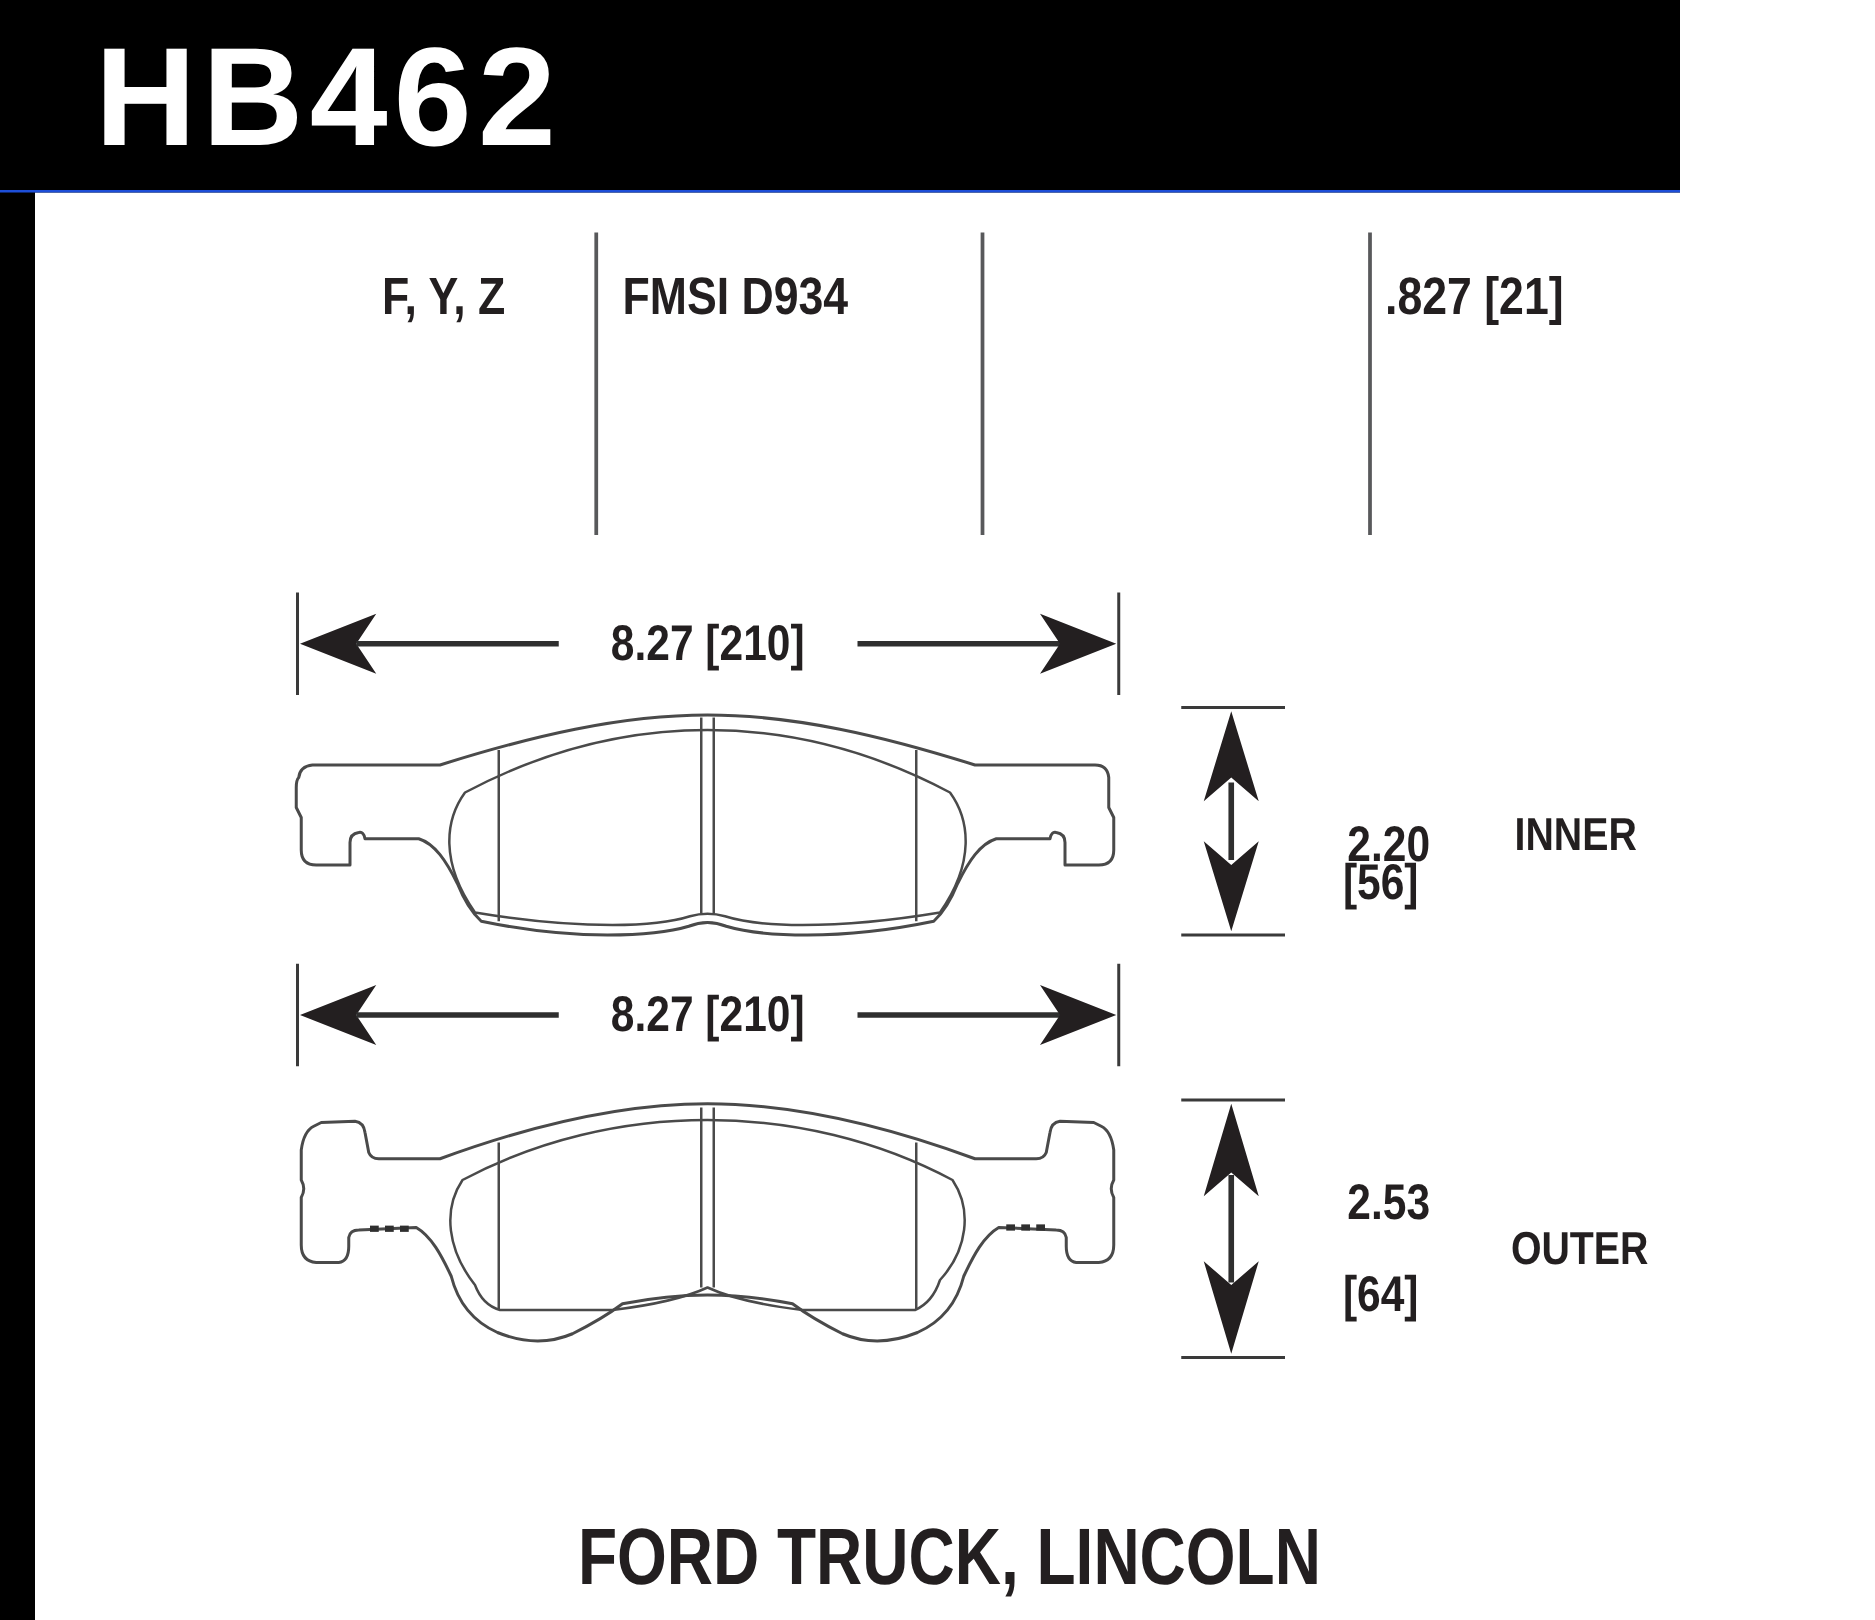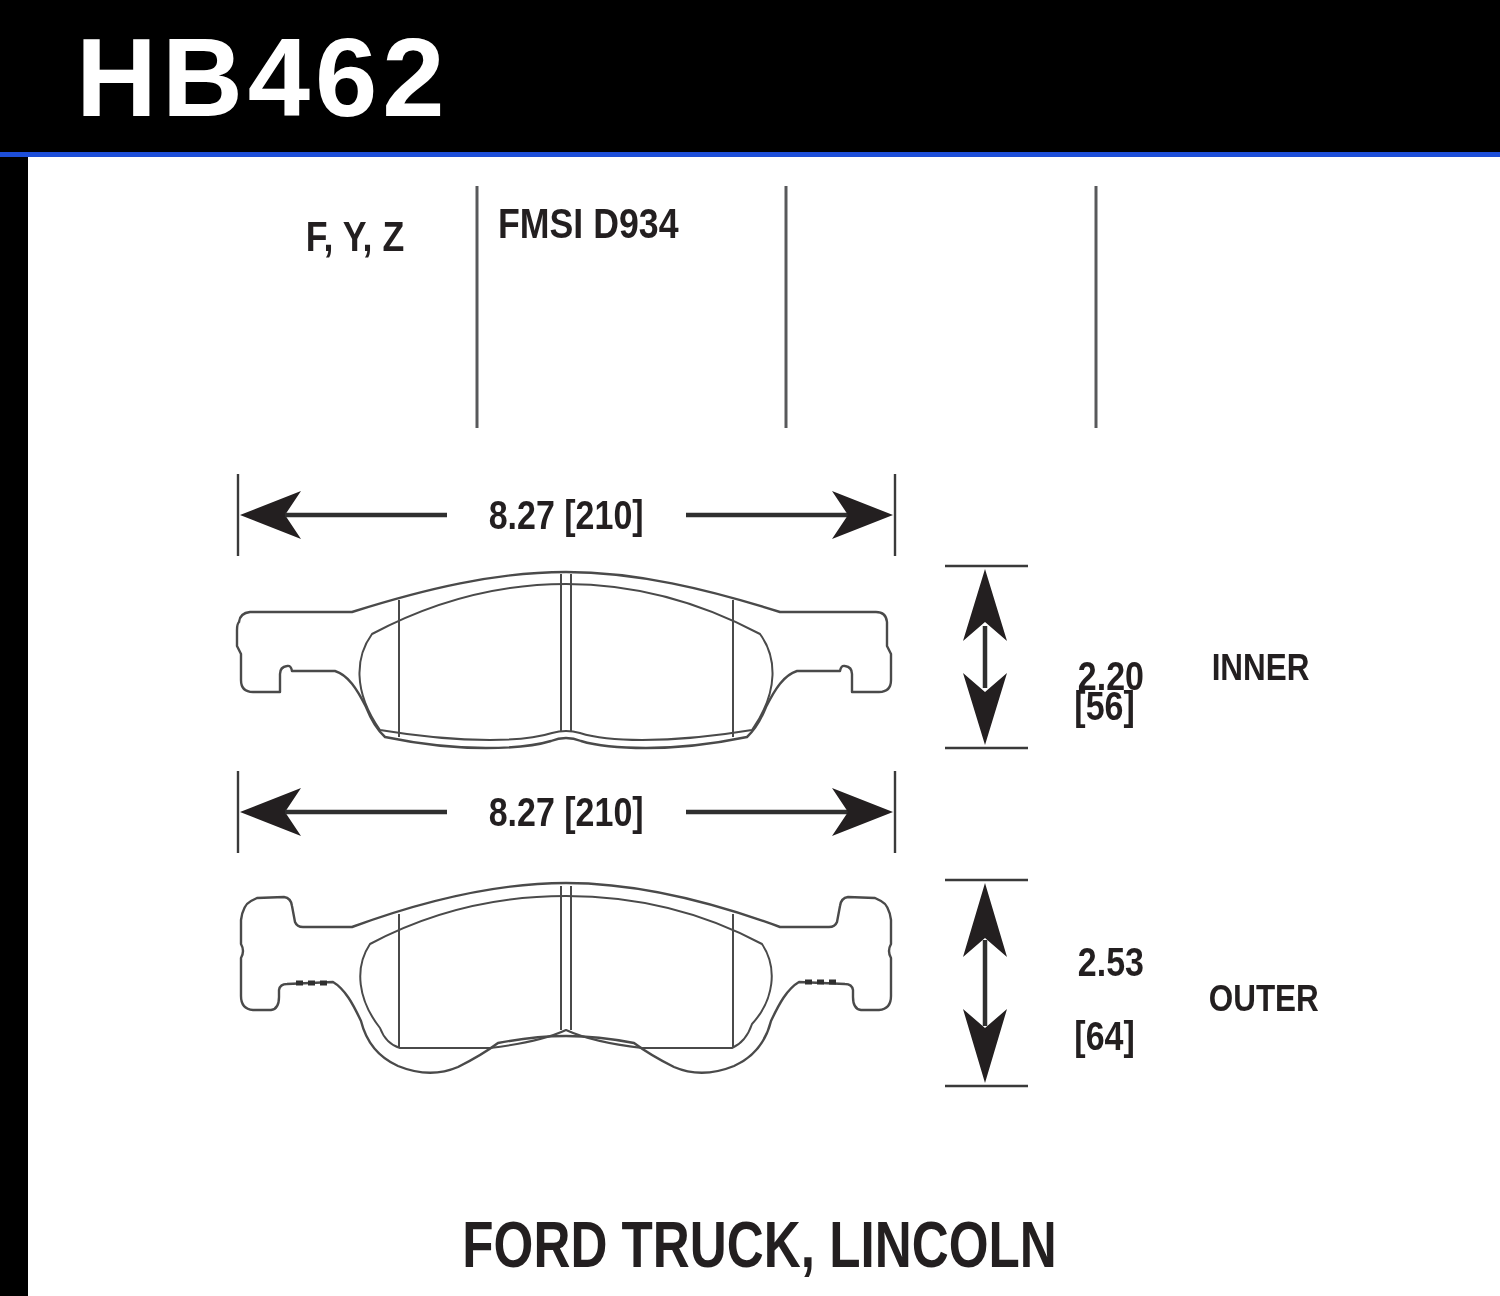--- a/index.html
+++ b/index.html
@@ -2,21 +2,21 @@
 <html><head>
 <meta charset="utf-8">
 <style>
   html,body{margin:0;padding:0;background:#fff;}
   #screen{
     position:relative;width:1500px;height:1296px;background:#ffffff;
     font-family:"Liberation Sans",sans-serif;overflow:hidden;
   }
   .abs{position:absolute;}
   
-  .banner{left:0;top:0;width:1500px;height:152px;background:#000;border-bottom:5px solid #1d4ed8;}
+  .banner{left:0;top:0;width:1344px;height:152px;background:#000;border-bottom:2px solid #1d4ed8;}
   .left-strip{left:0;top:0;width:28px;height:1296px;background:#000;}
   .part-number{
     left:76px;top:22px;color:#ffffff;font-size:112px;line-height:112px;font-weight:bold;
     letter-spacing:5px;white-space:nowrap;
   }
   
   .t{color:#231f20;font-weight:bold;white-space:nowrap;}
   .cx{display:inline-block;transform:scaleX(.85);transform-origin:center center;white-space:nowrap;}
   .cxl{display:inline-block;transform:scaleX(.85);transform-origin:left center;white-space:nowrap;}
   .ctr{text-align:center;}
@@ -163,22 +163,25 @@
   </svg>
 
   <div class="abs left-strip"></div>
   <div class="abs banner">
     <div class="abs part-number">HB462</div>
   </div>
 
   <div class="abs t spec ctr" style="left:232px;top:206px;width:245px;">
     <span class="cx">F, Y, Z</span>
   </div>
-  <div class="abs t spec" style="left:498px;top:193px;text-align:right;">
+  <div class="abs t spec" style="left:498px;top:206px;text-align:right;">
     <span class="cxl">FMSI D934</span>
+  </div>
+  <div class="abs t spec" style="left:1108px;top:206px;">
+    <span class="cxl">.827 [21]</span>
   </div>
 
   <div class="abs t dim ctr" style="left:440px;top:486px;width:252px;">
     <span class="cx">8.27 [210]</span>
   </div>
   <div class="abs t dim ctr" style="left:440px;top:783px;width:252px;">
     <span class="cx">8.27 [210]</span>
   </div>
 
   <div class="abs t dim ctr" style="left:1048px;top:603px;width:125px;margin-top:44px;">

